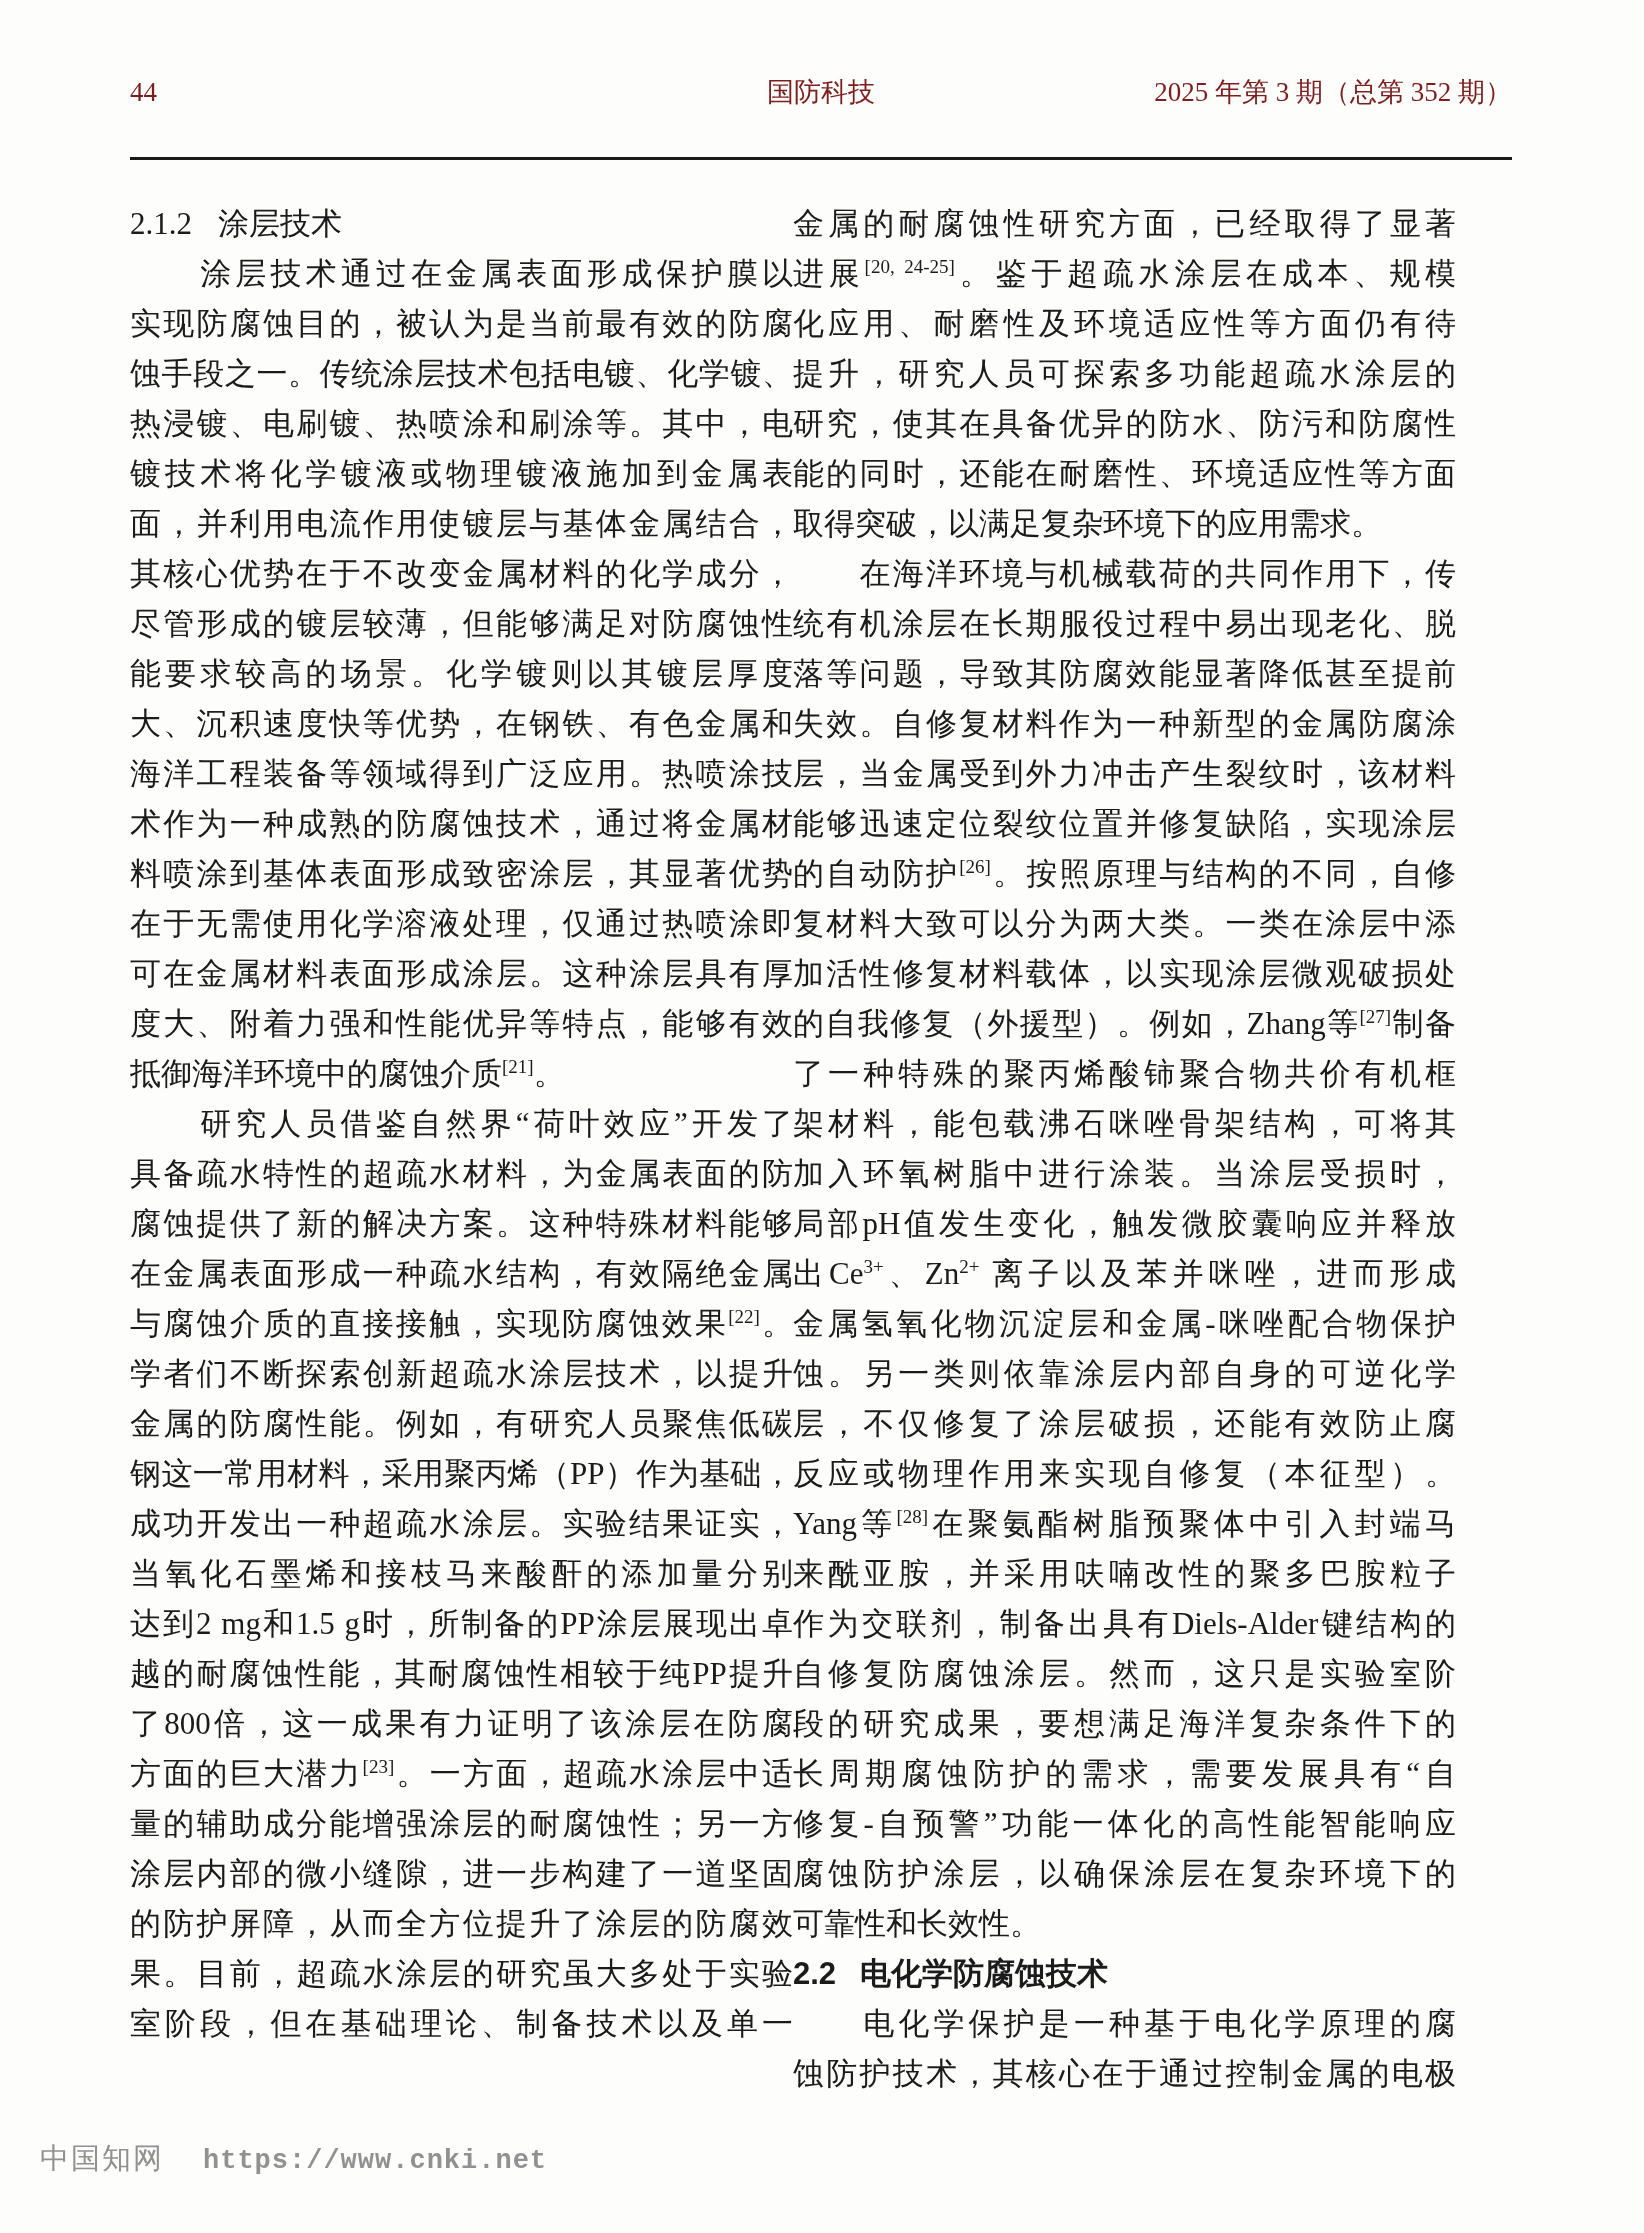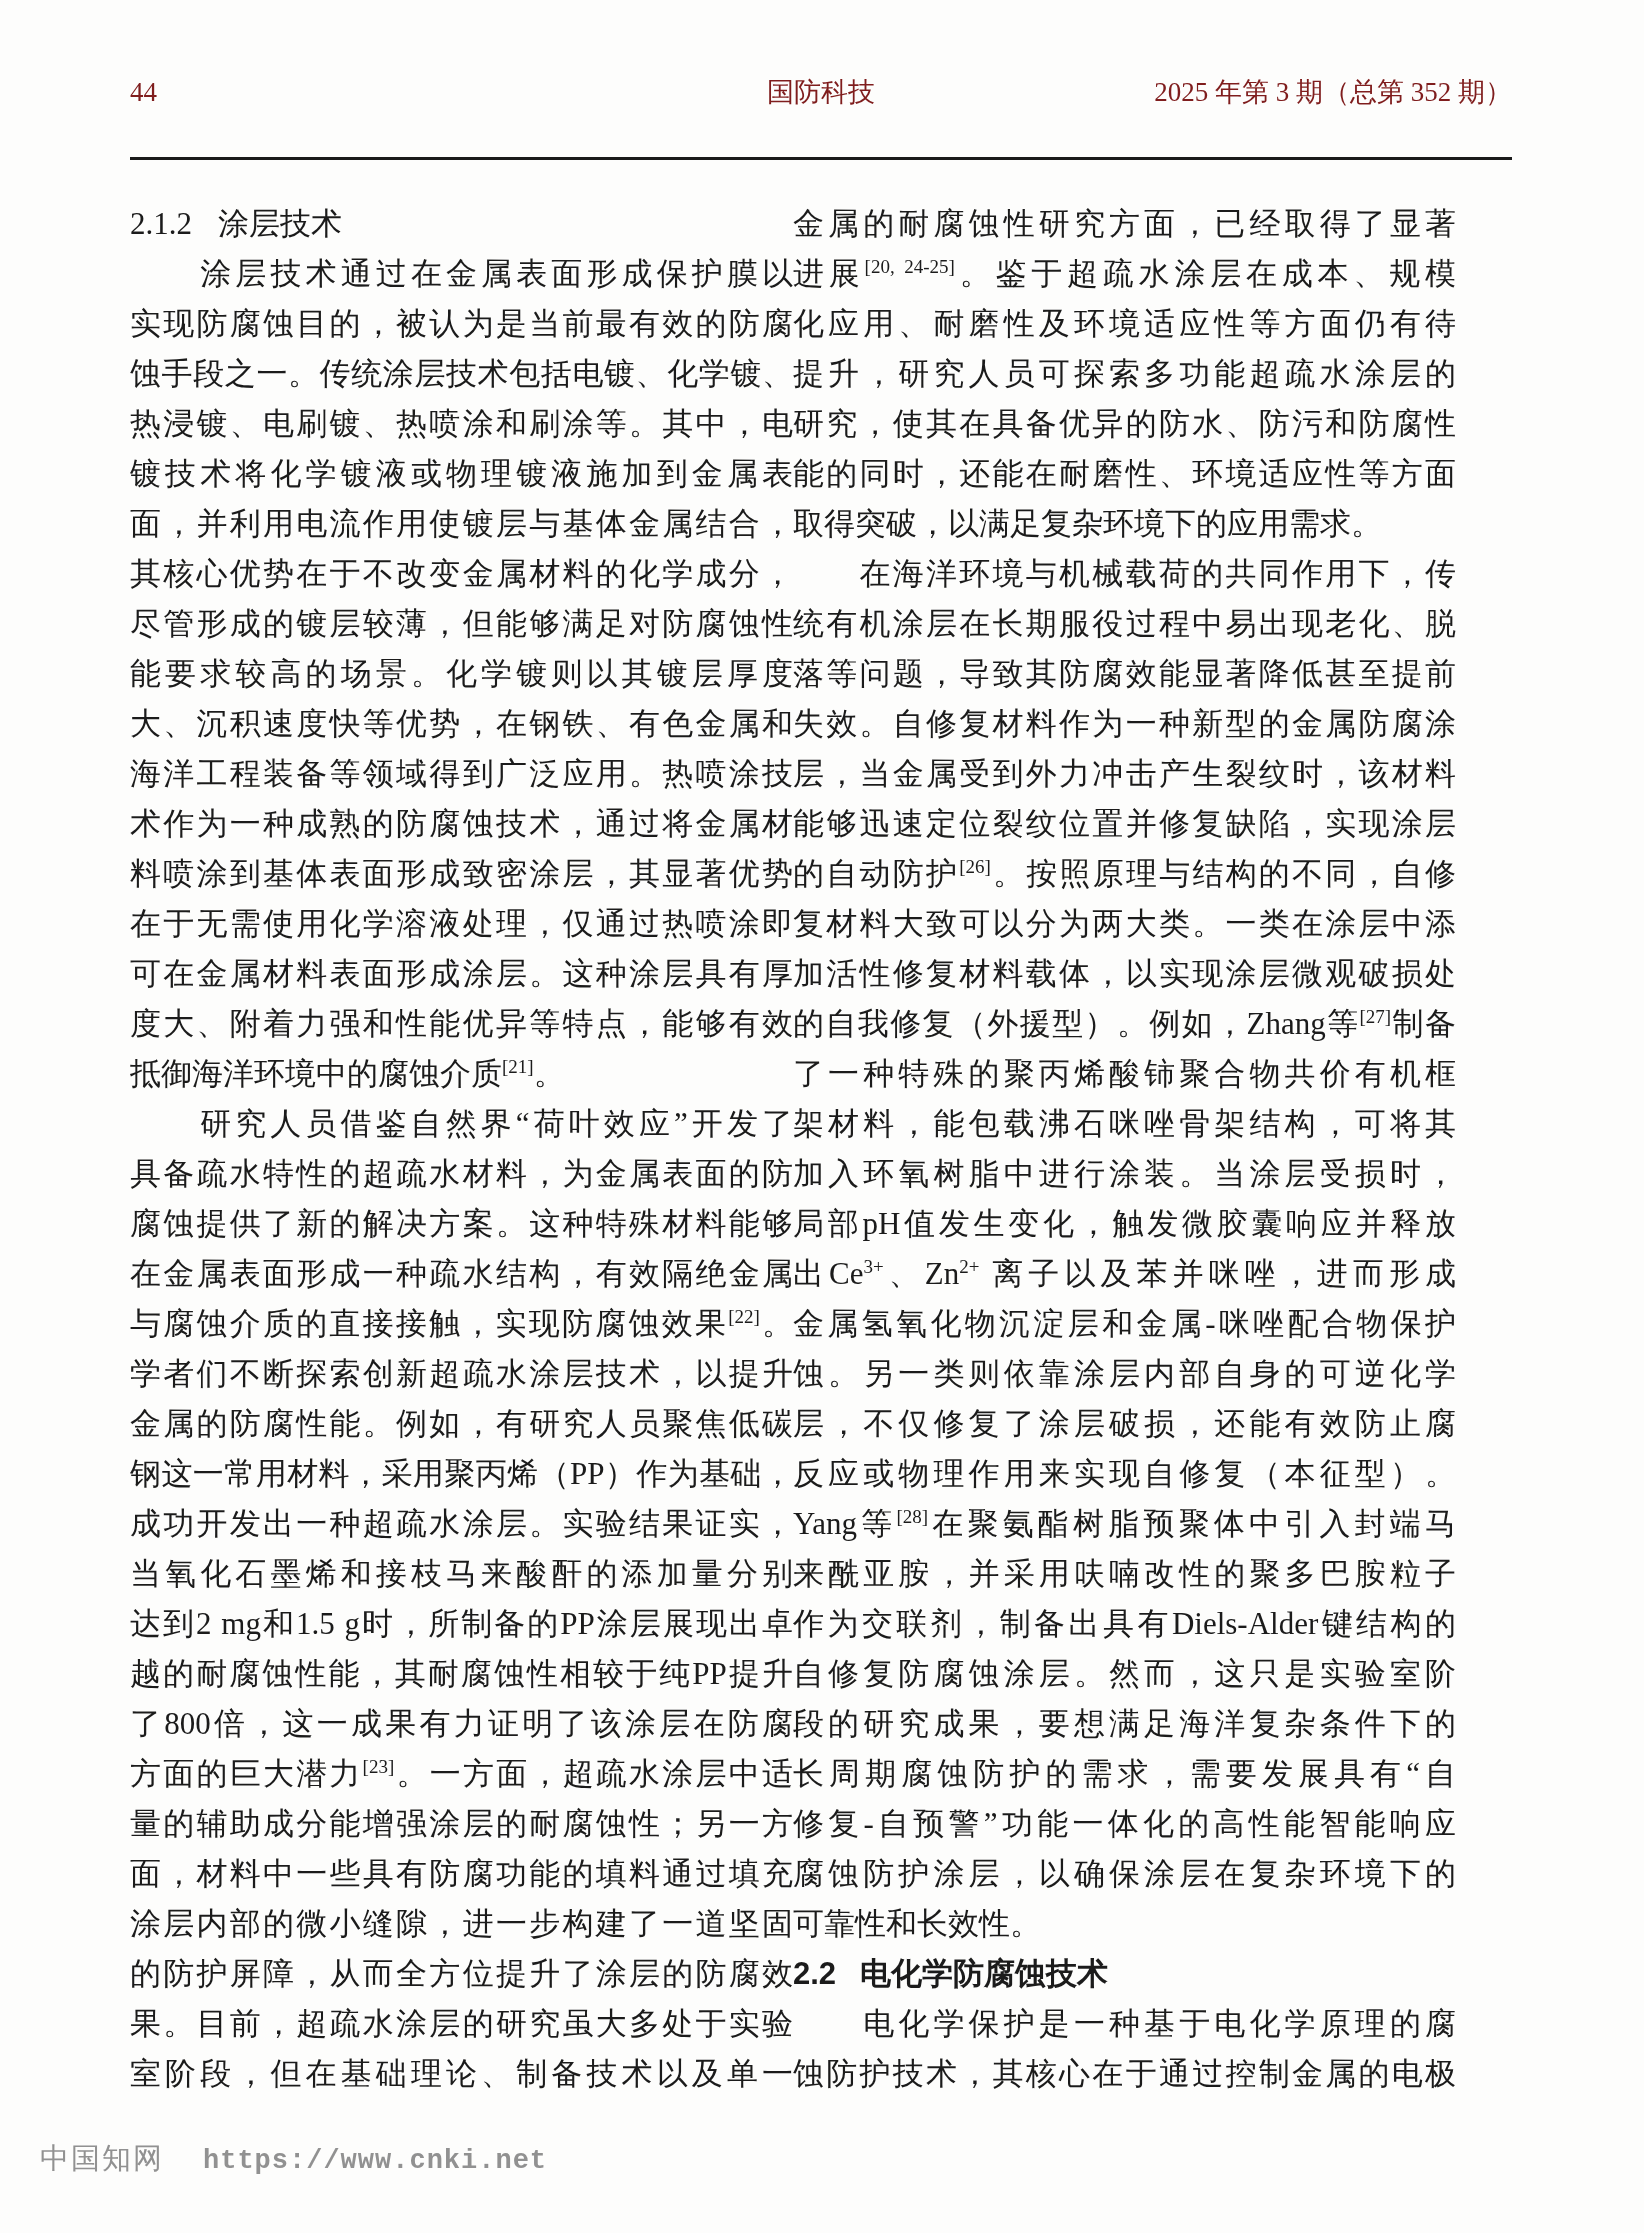--- a/index.html
+++ b/index.html
@@ -91,21 +91,20 @@
           <div class="line">学者们不断探索创新超疏水涂层技术，以提升</div>
           <div class="line">金属的防腐性能。例如，有研究人员聚焦低碳</div>
           <div class="line">钢这一常用材料，采用聚丙烯（PP）作为基础，</div>
           <div class="line">成功开发出一种超疏水涂层。实验结果证实，</div>
           <div class="line">当氧化石墨烯和接枝马来酸酐的添加量分别</div>
           <div class="line">达到2 mg和1.5 g时，所制备的PP涂层展现出卓</div>
           <div class="line">越的耐腐蚀性能，其耐腐蚀性相较于纯PP提升</div>
           <div class="line">了800倍，这一成果有力证明了该涂层在防腐</div>
           <div class="line">方面的巨大潜力<sup>[23]</sup>。一方面，超疏水涂层中适</div>
           <div class="line">量的辅助成分能增强涂层的耐腐蚀性；另一方</div>
-          <div class="line">面，材料中一些具有防腐功能的填料通过填充</div>
           <div class="line">涂层内部的微小缝隙，进一步构建了一道坚固</div>
           <div class="line">的防护屏障，从而全方位提升了涂层的防腐效</div>
           <div class="line">果。目前，超疏水涂层的研究虽大多处于实验</div>
           <div class="line">室阶段，但在基础理论、制备技术以及单一</div>
         </div>
       </div>
     <div class="column" id="col-right">
         <div class="para">
           <div class="line">金属的耐腐蚀性研究方面，已经取得了显著</div>
           <div class="line">进展<sup>[20, 24-25]</sup>。鉴于超疏水涂层在成本、规模</div>

